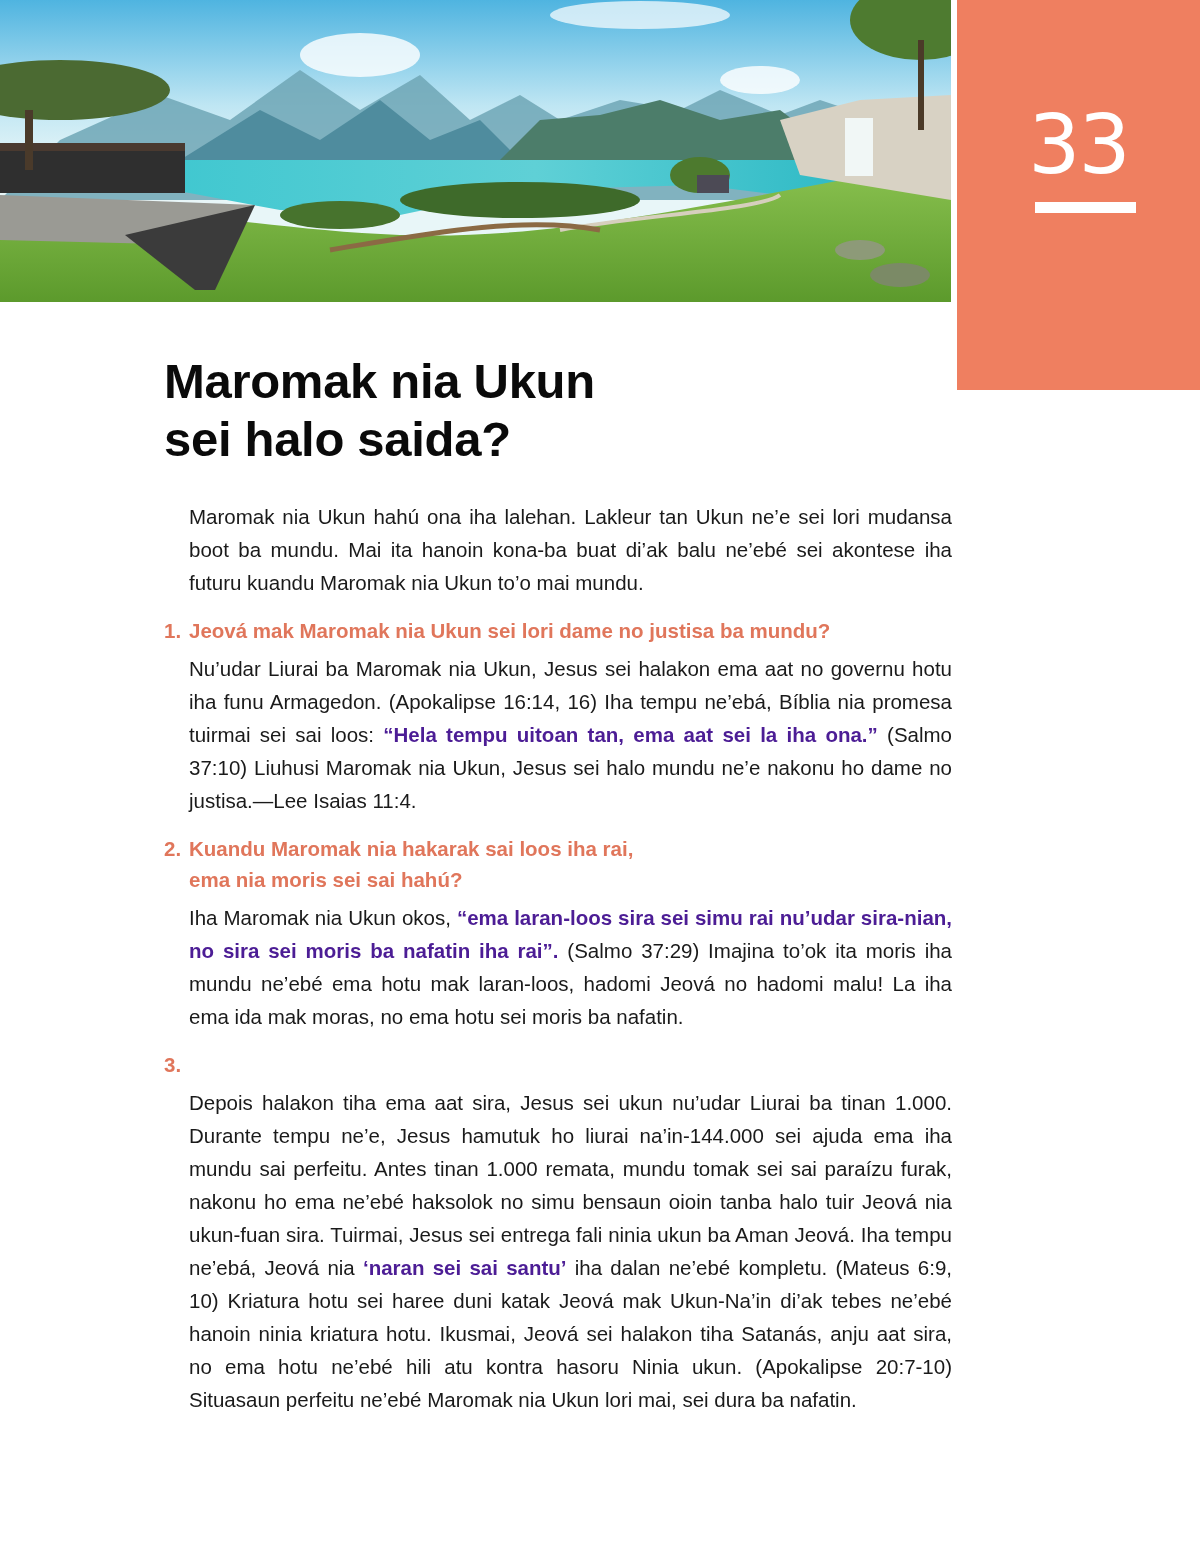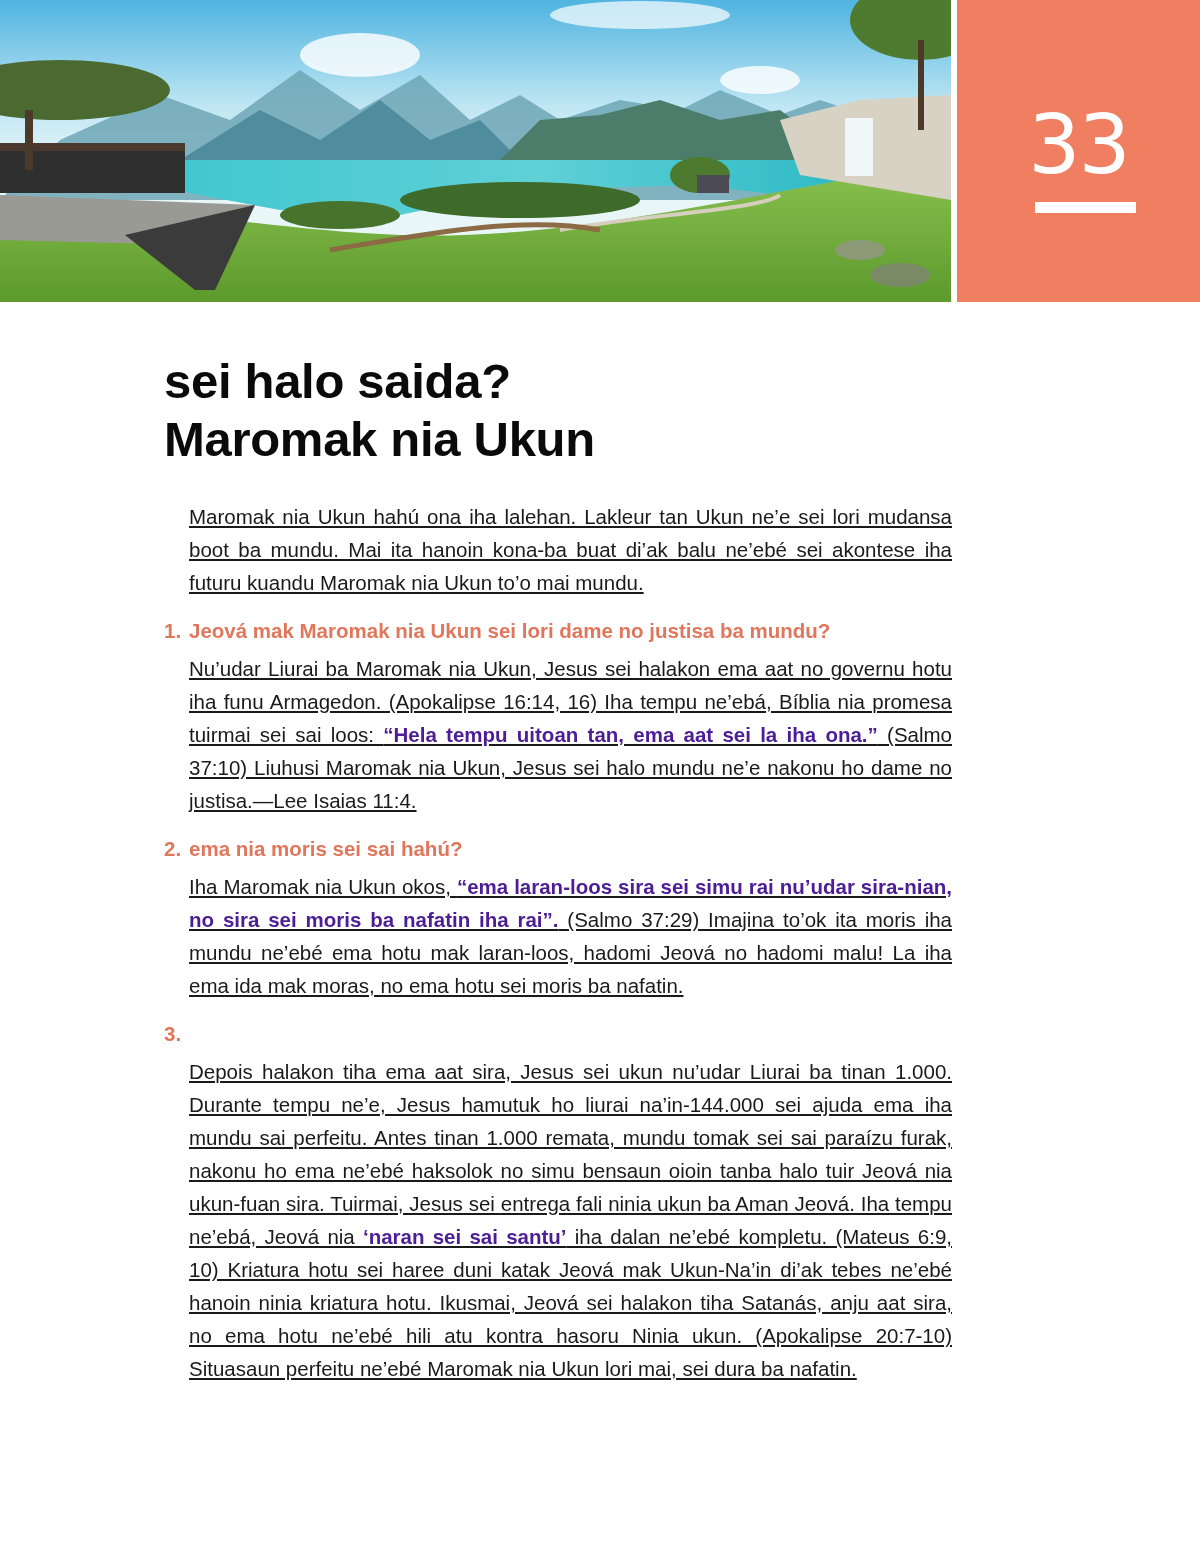--- a/index.html
+++ b/index.html
@@ -21,21 +21,21 @@
       left: 0; top: 0;
       width: 951px; height: 302px;
       overflow: hidden;
       background: linear-gradient(180deg, #8fd3ee 0%, #b7e4f2 22%, #d9f0f5 34%, #a9cdd6 44%, #4aa9b7 60%, #2fb3c0 66%, #6e9c3f 74%, #89b84b 86%, #7fae3c 100%);
     }
     .hero svg { position: absolute; left: 0; top: 0; width: 951px; height: 302px; }
     
     .chapter-badge {
       position: absolute;
       left: 957px; top: 0;
-      width: 243px; height: 302px;
+      width: 243px; height: 390px;
       background: #ef7f60;
     }
     .chapter-number {
       position: absolute;
       left: 0; right: 0;
       top: 100px;
       text-align: center;
       color: #ffffff;
       font-family: "DejaVu Sans", sans-serif;
       font-size: 82px;
@@ -68,21 +68,20 @@
       width: 788px;
     }
     .para {
       margin: 0 0 0 25px;
       font-family: "Liberation Sans", sans-serif;
       font-size: 20.5px;
       line-height: 33px;
       text-align: justify;
       color: #1a1a1a;
       hyphens: manual;
-      text-decoration: underline;
     }
     .para b { font-weight: bold; color: #4c1d95; }
     .question {
       margin: 16px 0 6px 0;
       font-family: "Liberation Sans", sans-serif;
       font-weight: bold;
       font-size: 20.5px;
       line-height: 31px;
       color: #e0765b;
       display: flex;
@@ -151,39 +150,40 @@
     <ellipse cx="900" cy="275" rx="30" ry="12" fill="#7b8a66"></ellipse>
   </svg>
 </div>
 
 <div class="chapter-badge">
   <div class="chapter-number">33</div>
   <div class="chapter-rule"></div>
 </div>
 
 <h1 class="page-title">
+  <span>Maromak nia Ukun</span>
   <span>sei halo saida?</span>
-  <span>Maromak nia Ukun</span>
 </h1>
 
 <div class="content">
 
   <p class="para">Maromak nia Ukun hahú ona iha lalehan. Lakleur tan Ukun ne’e sei lori mu­dansa boot ba mundu. Mai ita hanoin kona-ba buat di’ak balu ne’ebé sei akontese iha futuru kuandu Maromak nia Ukun to’o mai mundu.</p>
 
   <div class="question">
     <span class="q-num">1.</span>
     <span class="q-text">
       <span>Jeová mak Maromak nia Ukun sei lori dame no justisa ba mundu?</span>
     </span>
   </div>
   <p class="para"><span>Nu’udar Liurai ba Maromak nia Ukun, Jesus sei halakon ema aat no gover­nu hotu iha funu Armagedon. (Apokalipse 16:14, 16) Iha tempu ne’ebá, Bí­blia nia promesa tuirmai sei sai loos: </span><b>“Hela tempu uitoan tan, ema aat sei la iha ona.”</b><span> (Salmo 37:10) Liuhusi Maromak nia Ukun, Jesus sei halo mun­du ne’e nakonu ho dame no justisa.—Lee Isaias 11:4.</span></p>
 
   <div class="question">
     <span class="q-num">2.</span>
     <span class="q-text">
+      <span>Kuandu Maromak nia hakarak sai loos iha rai,</span>
       <span>ema nia moris sei sai hahú?</span>
     </span>
   </div>
   <p class="para"><span>Iha Maromak nia Ukun okos, </span><b>“ema laran-loos sira sei simu rai nu’udar sira-nian, no sira sei moris ba nafatin iha rai”.</b><span> (Salmo 37:29) Imaji­na to’ok ita moris iha mundu ne’ebé ema hotu mak laran-loos, hadomi Jeová no hadomi malu! La iha ema ida mak moras, no ema hotu sei moris ba nafatin.</span></p>
 
   <div class="question">
     <span class="q-num">3.</span>
   </div>
   <p class="para"><span>Depois halakon tiha ema aat sira, Jesus sei ukun nu’udar Liurai ba tinan 1.000. Durante tempu ne’e, Jesus hamutuk ho liurai na’in-144.000 sei aju­da ema iha mundu sai perfeitu. Antes tinan 1.000 remata, mundu tomak sei sai paraízu furak, nakonu ho ema ne’ebé haksolok no simu bensaun oi­oin tanba halo tuir Jeová nia ukun-fuan sira. Tuirmai, Jesus sei entrega fali ninia ukun ba Aman Jeová. Iha tempu ne’ebá, Jeová nia </span><b>‘naran sei sai san­tu’</b><span> iha dalan ne’ebé kompletu. (Mateus 6:9, 10) Kriatura hotu sei haree duni katak Jeová mak Ukun-Na’in di’ak tebes ne’ebé hanoin ninia kriatura hotu. Ikusmai, Jeová sei halakon tiha Satanás, anju aat sira, no ema hotu ne’ebé hili atu kontra hasoru Ninia ukun. (Apokalipse 20:7-10) Situasaun perfeitu ne’ebé Maromak nia Ukun lori mai, sei dura ba nafatin.</span></p>
 

